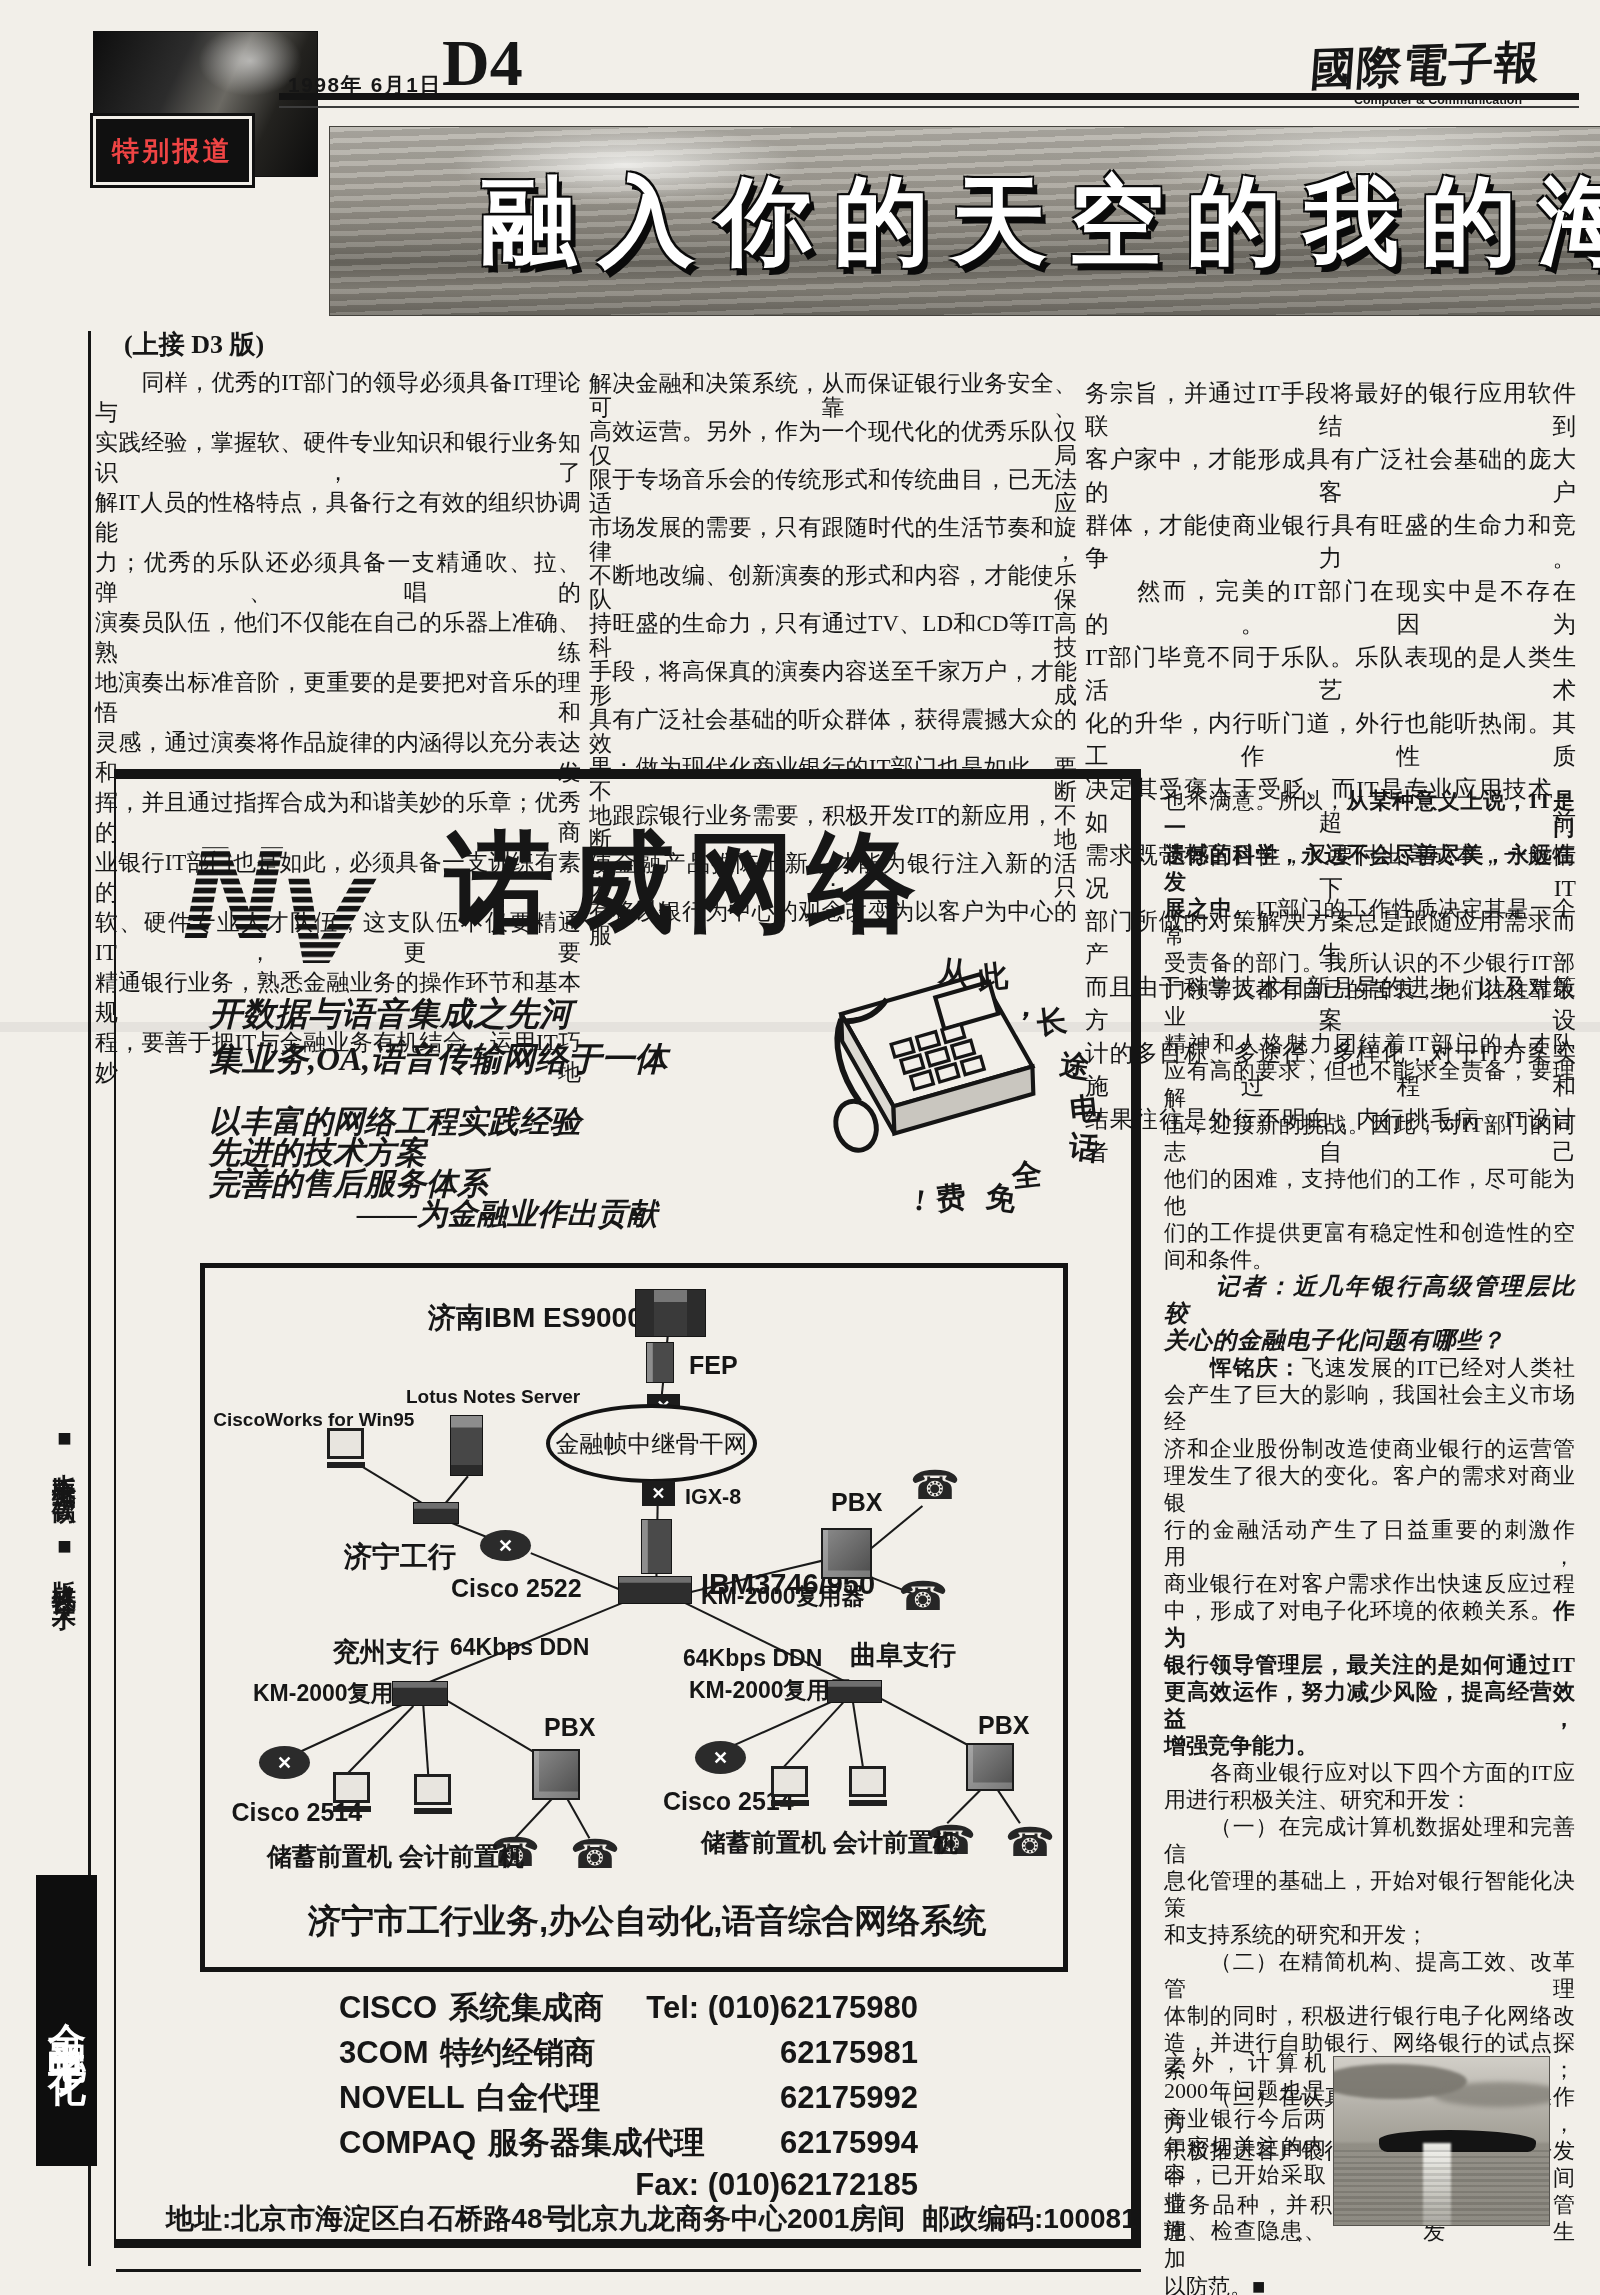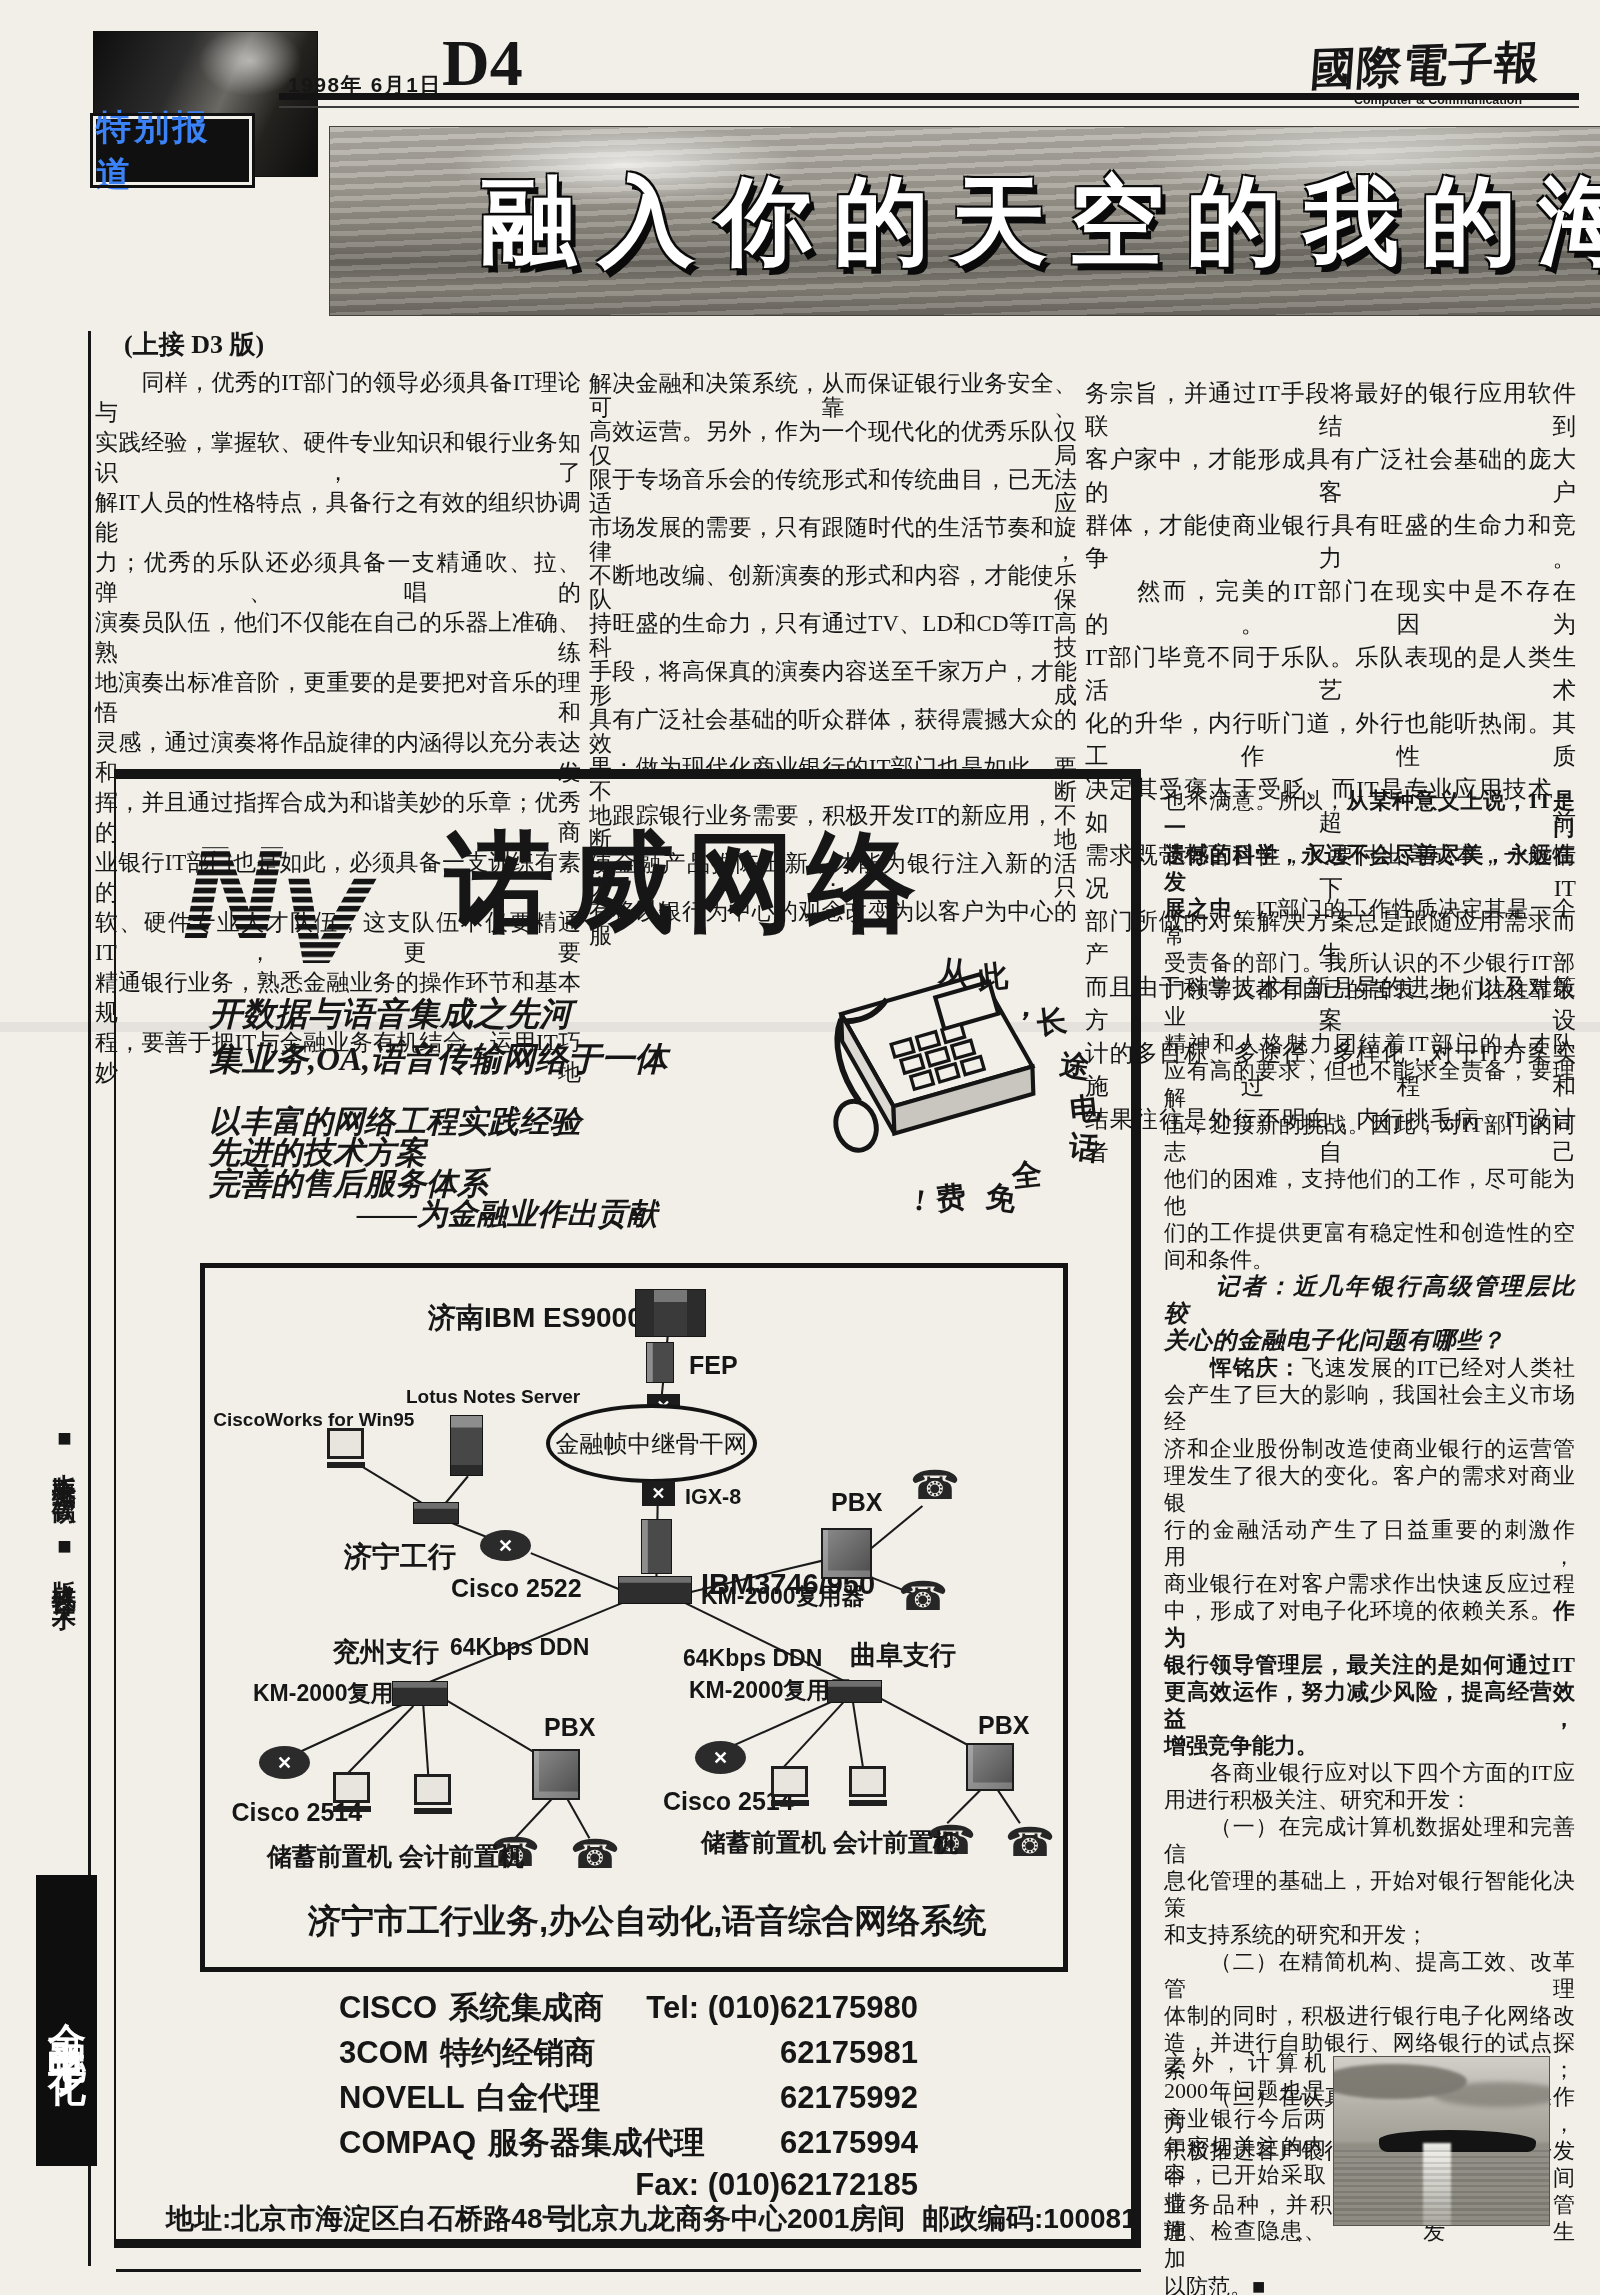--- a/index.html
+++ b/index.html
@@ -19,21 +19,21 @@
     font-weight:700;font-size:66px;}
   .masthead{position:absolute;left:1311px;top:35px;width:273px;font-family:"Liberation Serif",serif;
     font-weight:900;font-size:45px;transform:skewX(-6deg) rotate(-2deg);letter-spacing:0.8px;}
   .masthead-sub{position:absolute;left:1354px;top:93px;font-family:"Liberation Sans",sans-serif;
     font-weight:700;font-size:12.4px;}
   .hdr-rule{position:absolute;left:279px;top:93px;width:1300px;height:7.4px;background:#131313;}
   .hdr-rule2{position:absolute;left:279px;top:106px;width:1300px;height:1.7px;background:#3c3c3c;}
 
   .report-label{position:absolute;left:93px;top:116px;width:159px;height:69px;background:#101010;
     border:3.3px solid #f2efe9;outline:3.3px solid #101010;display:flex;align-items:center;justify-content:center;
-    color:#3b82f6;font-family:"Liberation Sans",sans-serif;font-weight:700;font-size:35px;letter-spacing:3.3px;}
+    color:#ef4444;font-family:"Liberation Sans",sans-serif;font-weight:700;font-size:27px;letter-spacing:3.3px;}
 
   .banner{position:absolute;left:329px;top:126px;width:1479px;height:190px;overflow:hidden;
     background:
       radial-gradient(248px 58px at 20% 20%, rgba(250,250,248,.8), rgba(250,250,248,0) 70%),
       radial-gradient(331px 66px at 70% 15%, rgba(240,240,236,.6), rgba(240,240,236,0) 70%),
       repeating-linear-gradient(178deg, rgba(255,255,255,.12) 0 5px, rgba(0,0,0,.10) 5px 11.6px),
       linear-gradient(180deg,#b7b4ac 0%,#a5a198 34%,#8e8a81 55%,#6f6c64 72%,#8a867d 86%,#716e66 100%);
     border:0.8px solid #44423d;}
   .banner-title{position:absolute;left:0;top:31px;width:100%;text-align:center;color:#fff;
     font-family:"Liberation Sans",sans-serif;font-weight:900;font-size:96px;letter-spacing:21.5px;

